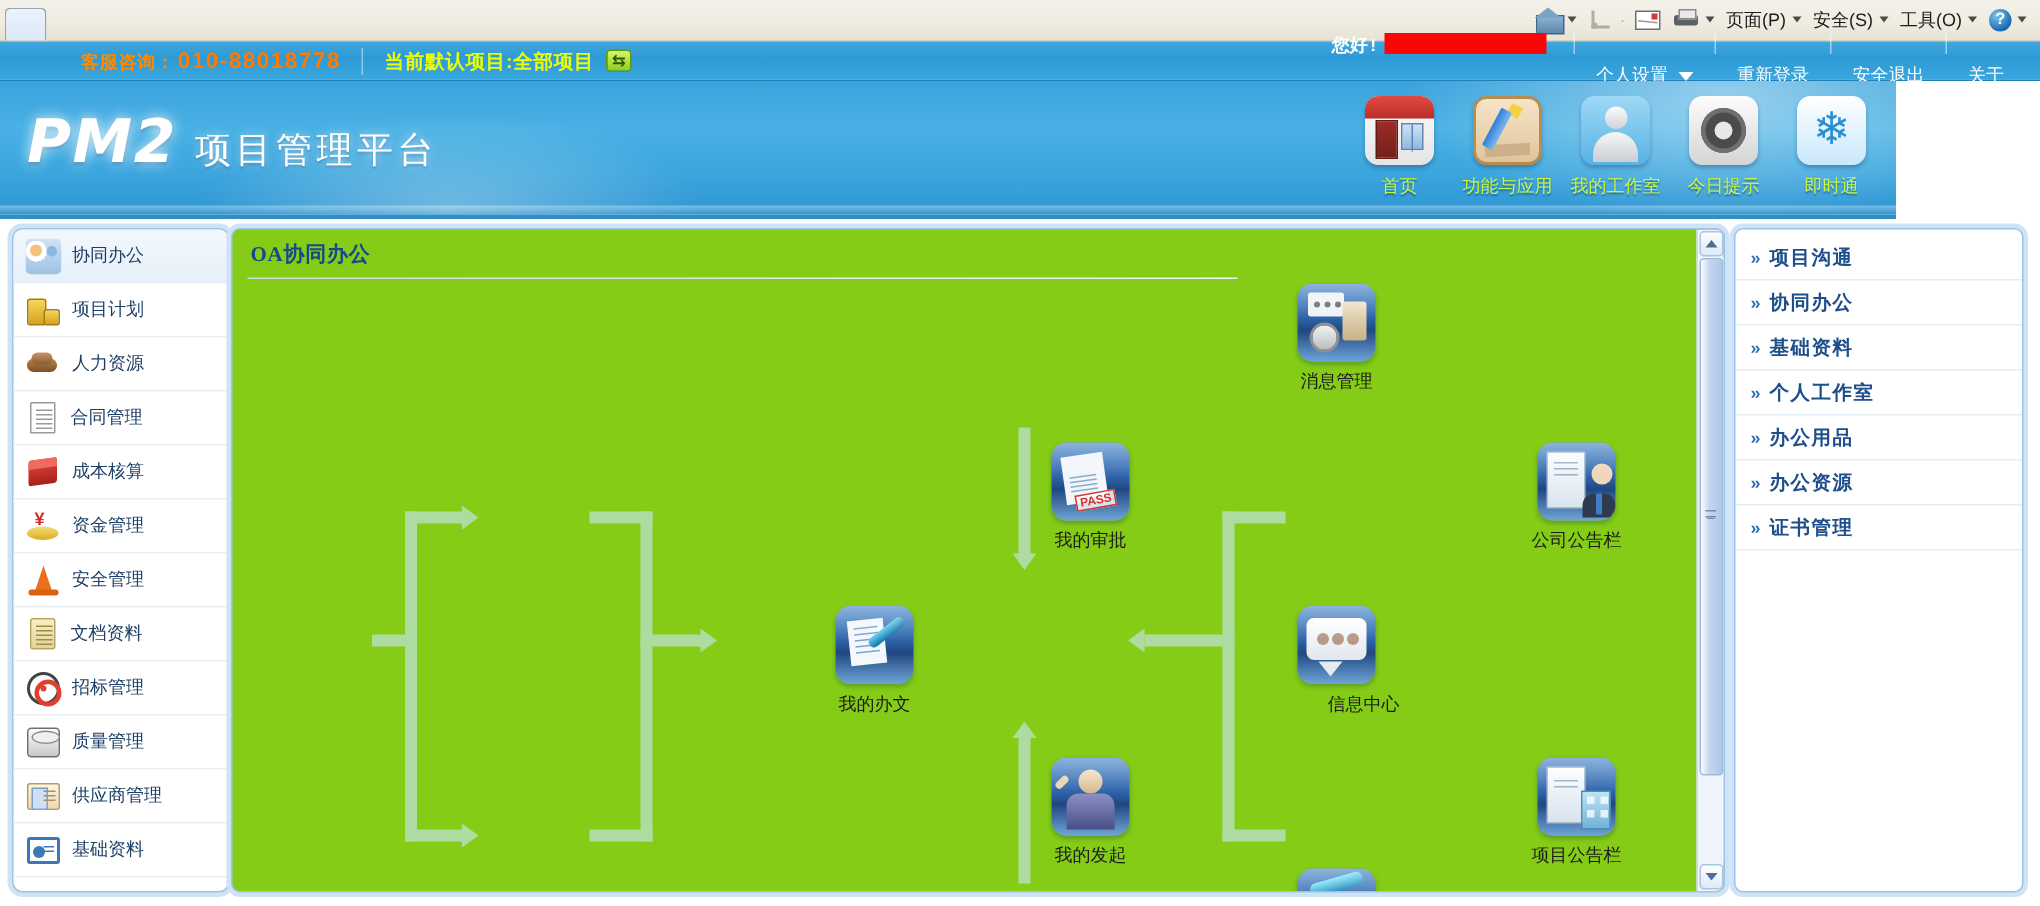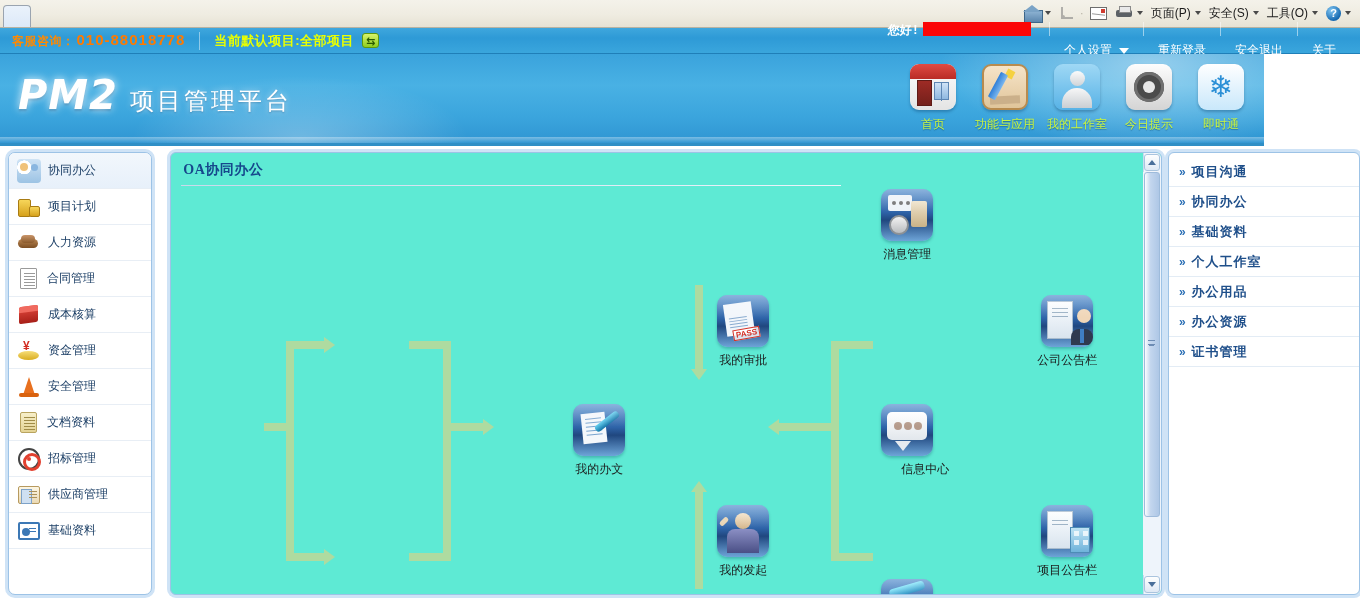--- a/index.html
+++ b/index.html
@@ -67,20 +67,21 @@
   .icon-help { width:15px;height:15px;border-radius:50%;
     background:radial-gradient(circle at 35% 30%,#7fc5f2,#1769b0 70%);
     color:#fff;font-size:11px;font-weight:bold;text-align:center;line-height:15px;}
 
   
   #topbar {
     height:26px; width:1360px;
     background: linear-gradient(to bottom,#3fa7dd 0%, #2e9ad6 40%, #3aa6dd 100%);
     display:flex; align-items:center; position:relative;
     border-bottom:1px solid #1f7fb8;
+    padding-left:42px;
   }
   #hotline { display:flex; align-items:baseline; padding-left:12px; }
   #hotline .lbl { color:#ff8a00; font-weight:bold; font-size:12px; letter-spacing:.5px;}
   #hotline .num { color:#ff7a00; font-weight:bold; font-size:15px; letter-spacing:1px; margin-left:2px;}
   .vdiv { width:1px; height:18px; background:rgba(255,255,255,.45); margin:0 14px; }
   #cur-project { color:#eaff00; font-weight:bold; font-size:13px; letter-spacing:.5px;}
   #switch-project-icon {
     width:17px;height:15px;margin-left:8px;border-radius:3px;
     background:linear-gradient(#d6f36b,#8fce1f); border:1px solid #5e9a0d;
     position:relative; color:#2a5a00; font-size:11px; text-align:center; line-height:14px; font-weight:bold;
@@ -190,22 +191,22 @@
   .i-quality::before{content:"";position:absolute;left:2px;top:1px;width:17px;height:7px;border-radius:50%;background:#efefef;border:1px solid #8d8d8d;}
   .i-vendor{width:22px;height:18px;margin:3px 1px;background:linear-gradient(#fdf6e3,#ead9b4);border:1px solid #b79a5f;border-radius:2px;}
   .i-vendor::before{content:"";position:absolute;left:2px;top:2px;width:9px;height:13px;background:#cfe0f2;border:1px solid #7ea2c8;}
   .i-vendor::after{content:"";position:absolute;right:2px;top:4px;width:8px;height:1px;background:#a9915c;box-shadow:0 3px 0 #a9915c,0 6px 0 #a9915c;}
   .i-base{width:22px;height:18px;margin:3px 1px;background:#fff;border:2px solid #3c78b5;border-radius:2px;}
   .i-base::before{content:"";position:absolute;left:2px;top:4px;width:8px;height:8px;border-radius:50%;background:#3c78b5;}
   .i-base::after{content:"";position:absolute;right:2px;top:4px;width:7px;height:1px;background:#3c78b5;box-shadow:0 3px 0 #3c78b5;}
 
   
   #center {
-    margin-left:18px; width:996px; height:443px;
-    background:#5eead4;
+    margin-left:1px; width:996px; height:443px;
+    background:#84cc16;
     border:1px solid #9dc3e6; border-radius:6px;
     box-shadow:0 0 0 3px #cfe3f6;
     position:relative; overflow:hidden;
   }
   #center-title {
     position:absolute; left:12px; top:8px;
     font-size:14px; font-weight:bold; color:#16488c;
     font-family:"Liberation Serif","DejaVu Serif",serif;
     letter-spacing:.5px;
   }
@@ -429,20 +430,24 @@
     </div>
     <div class="lm-item">
       <span class="lm-ico i-file"></span>
       <span class="lm-lbl">文档资料</span>
     </div>
     <div class="lm-item">
       <span class="lm-ico i-target"></span>
       <span class="lm-lbl">招标管理</span>
     </div>
     <div class="lm-item">
+      <span class="lm-ico i-quality"></span>
+      <span class="lm-lbl">质量管理</span>
+    </div>
+    <div class="lm-item">
       <span class="lm-ico i-vendor"></span>
       <span class="lm-lbl">供应商管理</span>
     </div>
     <div class="lm-item">
       <span class="lm-ico i-base"></span>
       <span class="lm-lbl">基础资料</span>
     </div>
   </div>
 
   <div id="center">

